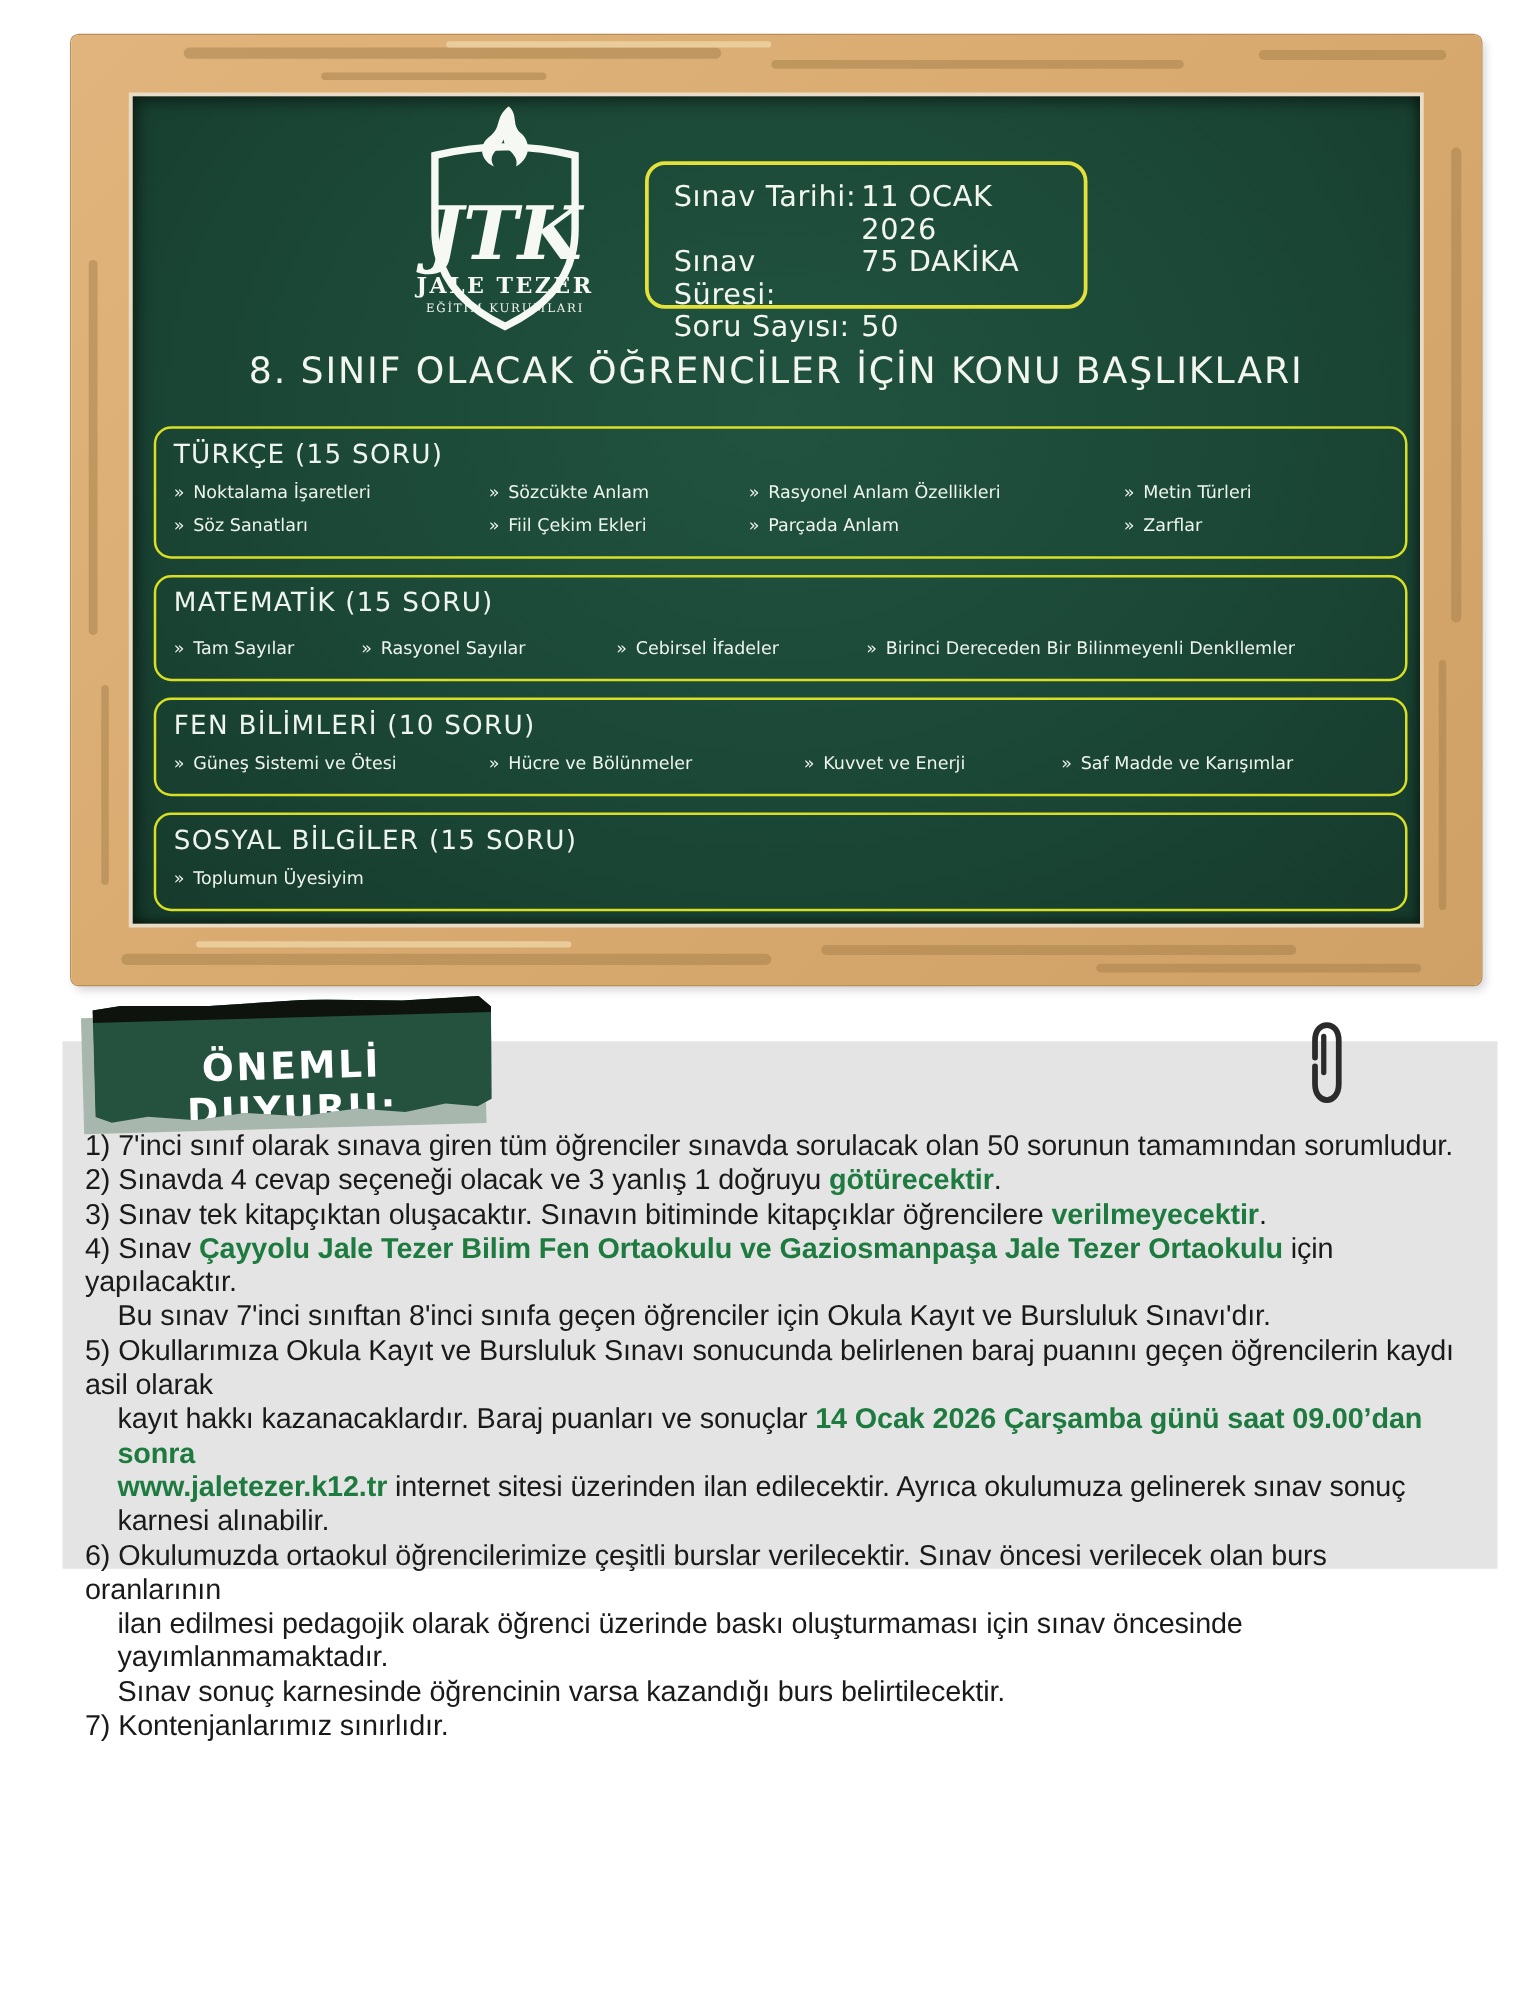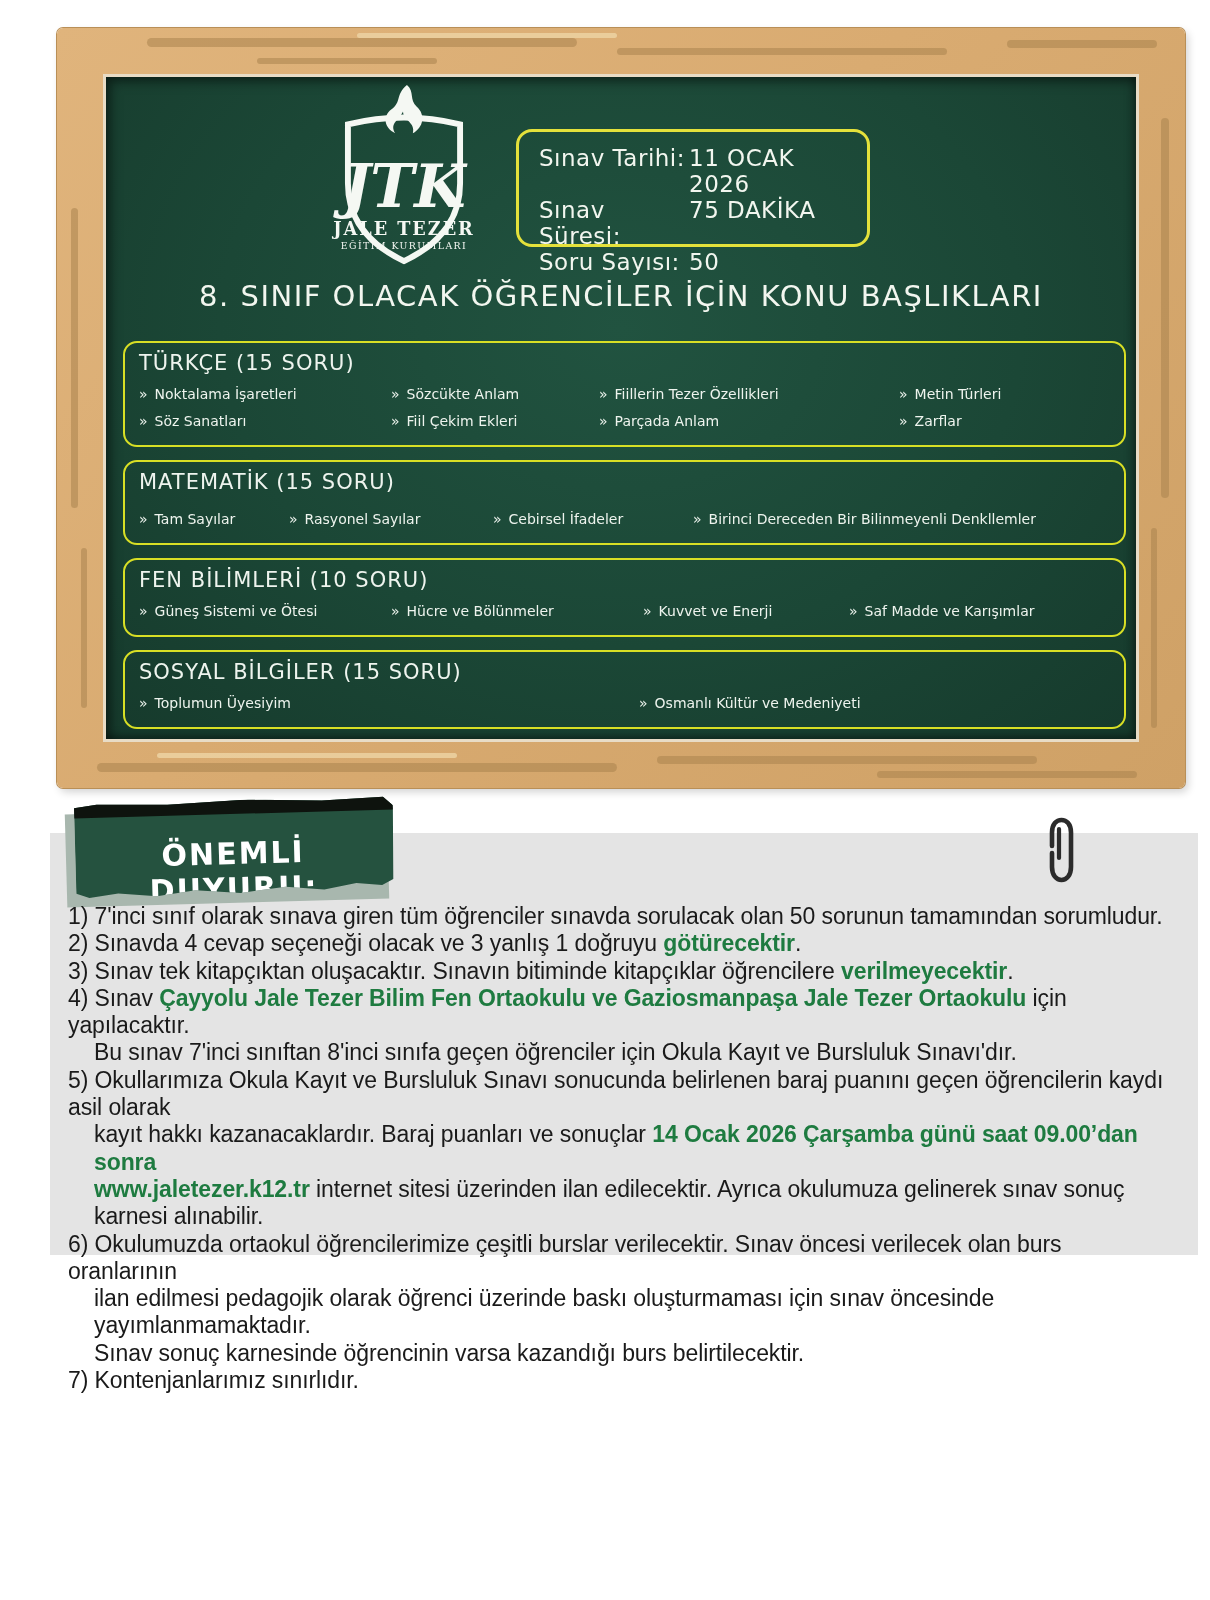--- a/index.html
+++ b/index.html
@@ -122,21 +122,21 @@
       </div>
 
     <div class="board-title">8. SINIF OLACAK ÖĞRENCİLER İÇİN KONU BAŞLIKLARI</div>
 
     <div class="sections">
         <div class="section-box">
           <div class="section-heading">TÜRKÇE (15 SORU)</div>
           <div class="topic-row cols-t">
             <span class="topic-item"><span class="bullet">»</span><span>Noktalama İşaretleri</span></span>
             <span class="topic-item"><span class="bullet">»</span><span>Sözcükte Anlam</span></span>
-            <span class="topic-item"><span class="bullet">»</span><span>Fiillerin Tezer Özellikleri</span></span>
+            <span class="topic-item"><span class="bullet">»</span><span>Rasyonel Anlam Özellikleri</span></span>
             <span class="topic-item"><span class="bullet">»</span><span>Metin Türleri</span></span>
           </div>
           <div class="topic-row cols-t">
             <span class="topic-item"><span class="bullet">»</span><span>Söz Sanatları</span></span>
             <span class="topic-item"><span class="bullet">»</span><span>Fiil Çekim Ekleri</span></span>
             <span class="topic-item"><span class="bullet">»</span><span>Parçada Anlam</span></span>
             <span class="topic-item"><span class="bullet">»</span><span>Zarflar</span></span>
           </div>
         </div>
         <div class="section-box">
@@ -154,21 +154,20 @@
             <span class="topic-item"><span class="bullet">»</span><span>Güneş Sistemi ve Ötesi</span></span>
             <span class="topic-item"><span class="bullet">»</span><span>Hücre ve Bölünmeler</span></span>
             <span class="topic-item"><span class="bullet">»</span><span>Kuvvet ve Enerji</span></span>
             <span class="topic-item"><span class="bullet">»</span><span>Saf Madde ve Karışımlar</span></span>
           </div>
         </div>
         <div class="section-box">
           <div class="section-heading">SOSYAL BİLGİLER (15 SORU)</div>
           <div class="topic-row cols-s">
             <span class="topic-item"><span class="bullet">»</span><span>Toplumun Üyesiyim</span></span>
-            <span class="topic-item"><span class="bullet">»</span><span>Osmanlı Kültür ve Medeniyeti</span></span>
           </div>
         </div>
       </div>
   </div>
 </div>
 
 <div class="gray-area"></div>
 
 <div class="banner-shadow"></div>
 <div class="banner">

